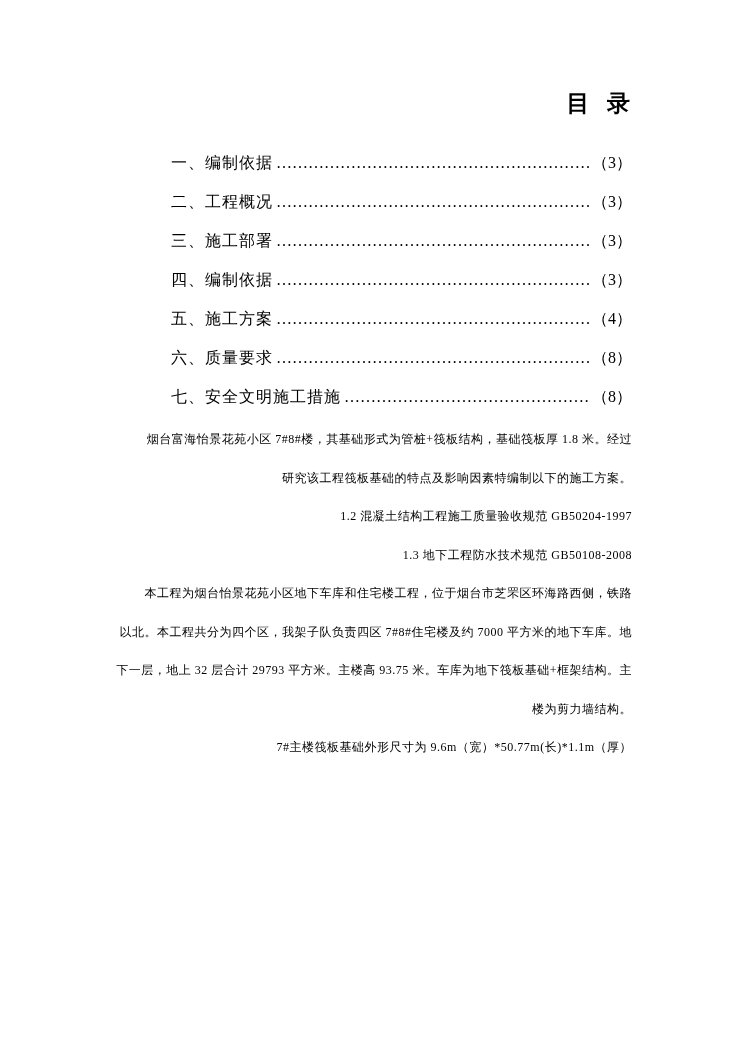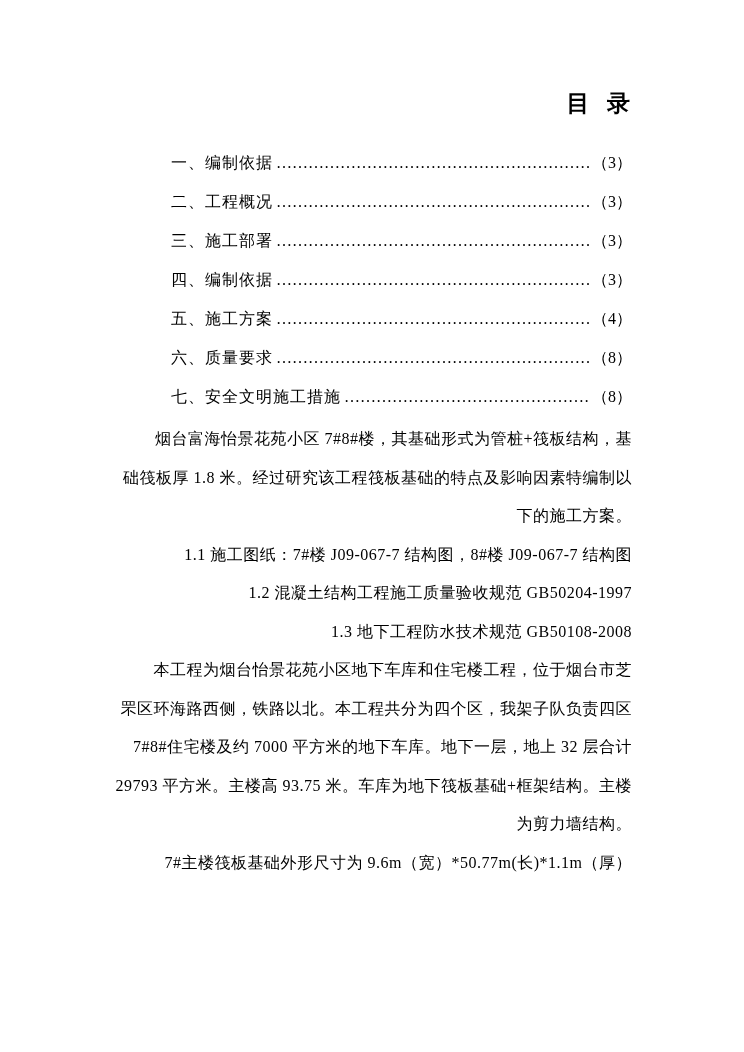--- a/index.html
+++ b/index.html
@@ -48,21 +48,21 @@
   .toc-dots {
     flex: 1 1 auto;
     overflow: hidden;
     white-space: nowrap;
     margin: 0 3px;
   }
   .toc-page {
     flex: 0 0 auto;
   }
   .body-text {
-    font-size: 16px;
+    font-size: 12px;
     line-height: 38.5px;
     letter-spacing: 0.5px;
   }
   .body-text p {
     margin: 0;
   }
   .indent-first {
     text-indent: 2em;
   }
   .para-overview {
@@ -129,21 +129,20 @@
       <span class="toc-page">（8）</span>
     </div>
 
   </div>
 
   <div class="body-text">
 
     <p class="indent-first">烟台富海怡景花苑小区 7#8#楼，其基础形式为管桩+筏板结构，基础筏板厚 1.8 米。经过研究该工程筏板基础的特点及影响因素特编制以下的施工方案。</p>
 
 
-    <p>1.1 施工图纸：7#楼 J09-067-7 结构图，8#楼 J09-067-7 结构图</p>
     <p>1.2 混凝土结构工程施工质量验收规范 GB50204-1997</p>
     <p>1.3 地下工程防水技术规范 GB50108-2008</p>
 
 
     <p class="para-overview">本工程为烟台怡景花苑小区地下车库和住宅楼工程，位于烟台市芝罘区环海路西侧，铁路以北。本工程共分为四个区，我架子队负责四区 7#8#住宅楼及约 7000 平方米的地下车库。地下一层，地上 32 层合计 29793 平方米。主楼高 93.75 米。车库为地下筏板基础+框架结构。主楼为剪力墙结构。</p>
 
     <p>7#主楼筏板基础外形尺寸为 9.6m（宽）*50.77m(长)*1.1m（厚）</p>
 
   </div>
 

